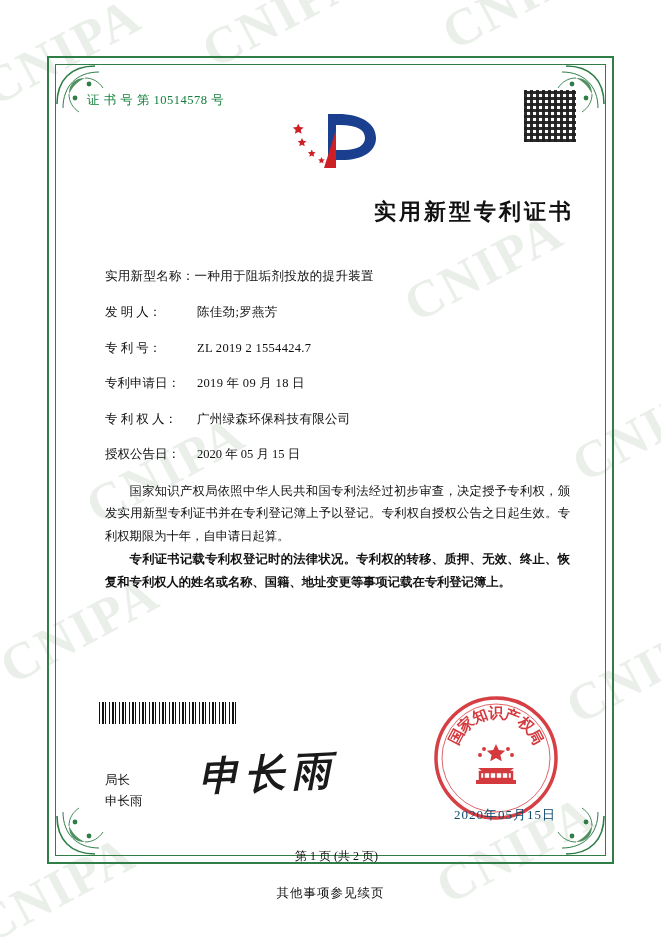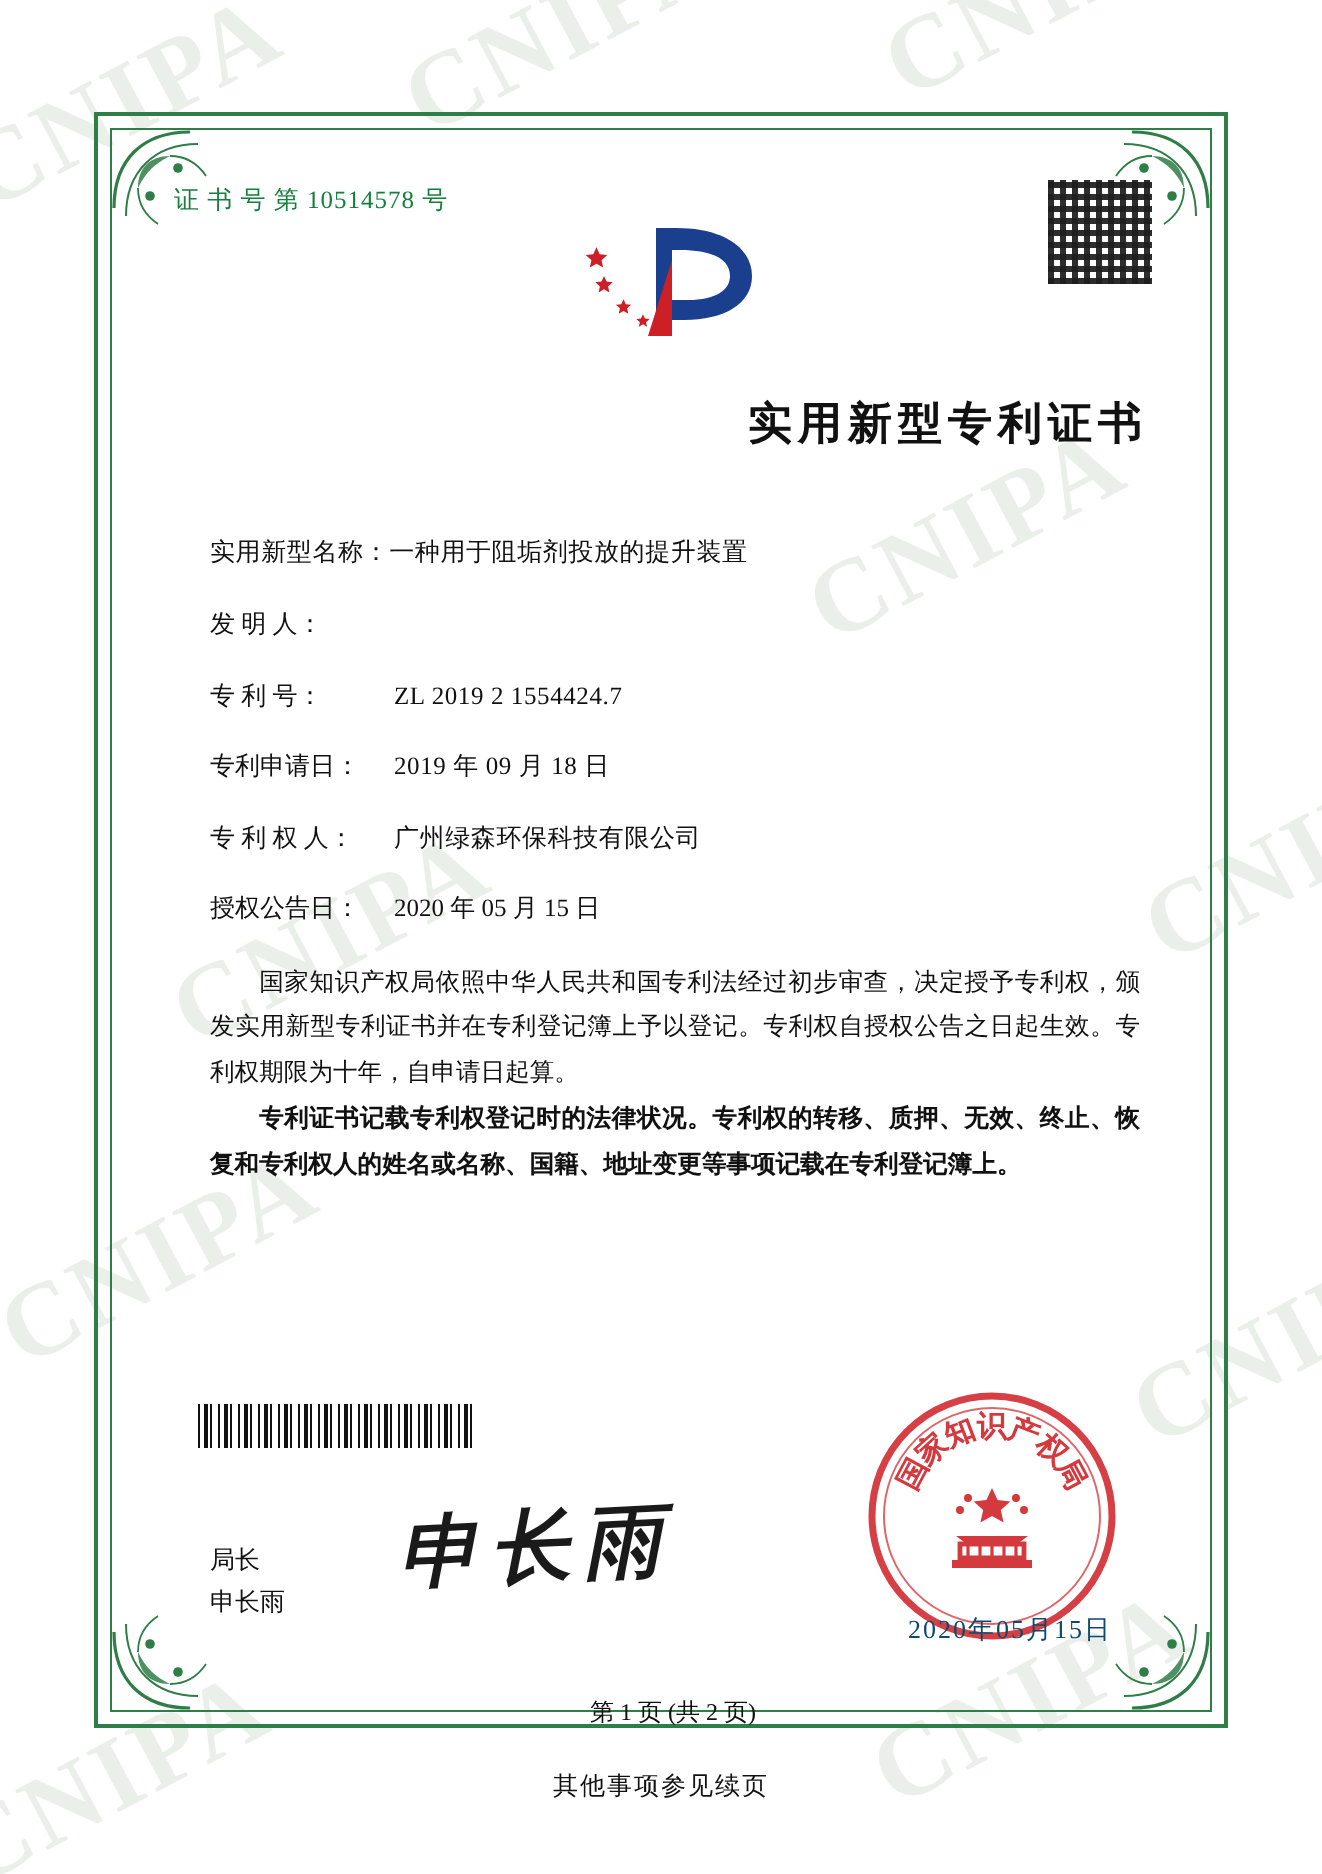--- a/index.html
+++ b/index.html
@@ -316,20 +316,21 @@
     <div class="fields">
 
       <div class="field">
         <span class="val">
           <span>实用新型名称：</span><span>一种用于阻垢剂投放的提升装置</span>
         </span>
       </div>
 
       <div class="field">
         <span class="lbl">发  明  人：</span>
+        <span class="val">陈佳劲;罗燕芳</span>
       </div>
 
       <div class="field">
         <span class="lbl">专  利  号：</span>
         <span class="val">ZL 2019 2 1554424.7</span>
       </div>
 
       <div class="field">
         <span class="lbl">专利申请日：</span>
         <span class="val">2019 年 09 月 18 日</span>

